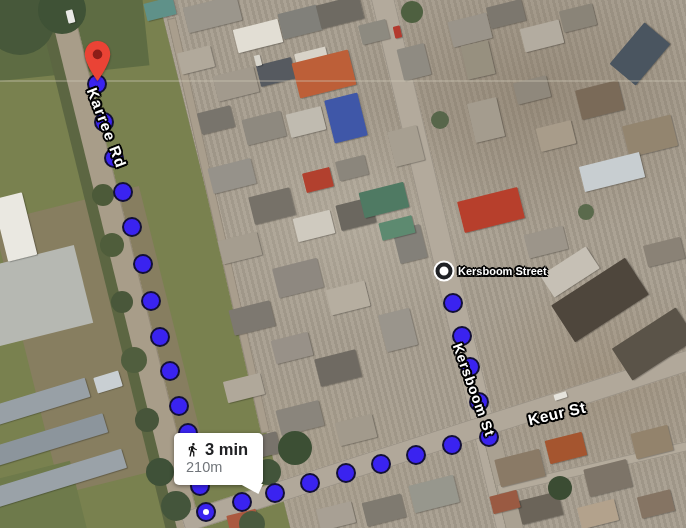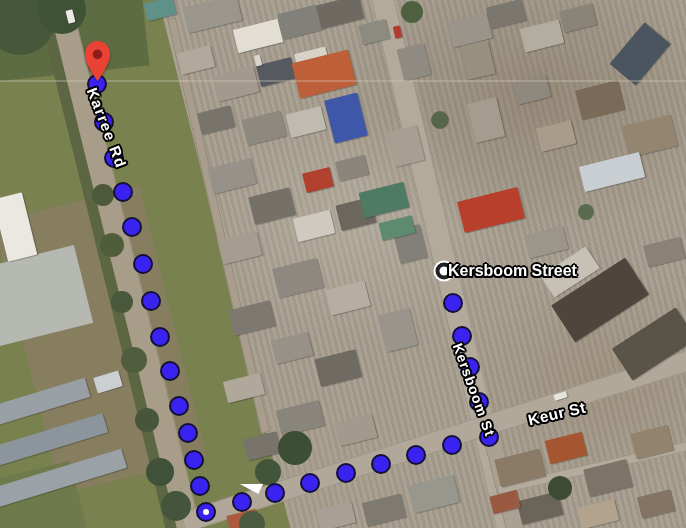--- a/index.html
+++ b/index.html
@@ -31,21 +31,21 @@
   
   .maplabel{position:absolute;color:#fff;font-weight:700;white-space:nowrap;z-index:12;
      text-shadow:-1.5px -1.5px 0 #000,1.5px -1.5px 0 #000,-1.5px 1.5px 0 #000,1.5px 1.5px 0 #000,
                  -2px 0 0 #000,2px 0 0 #000,0 -2px 0 #000,0 2px 0 #000;}
   #label-karree{left:107px;top:128px;font-size:15px;letter-spacing:1.5px;
      transform:translate(-50%,-50%) rotate(69deg);}
   #label-kersboom-st{left:474px;top:390px;font-size:14px;letter-spacing:1px;
      transform:translate(-50%,-50%) rotate(70deg);}
   #label-keur{left:557px;top:414px;font-size:15.5px;letter-spacing:.5px;
      transform:translate(-50%,-50%) rotate(-13deg);}
-  #poi-label{left:448px;top:271px;font-size:16px;transform:translate(0,-50%);}
+  #poi-label{left:458px;top:271px;font-size:11px;transform:translate(0,-50%);}
   
   #dest-pin{position:absolute;z-index:13;filter:drop-shadow(0 1px 1px rgba(0,0,0,.4));}
   
   #bubble{position:absolute;left:174px;top:433px;width:89px;height:52px;background:#fff;
      border-radius:5px;box-shadow:0 1px 4px rgba(0,0,0,.45);z-index:14;cursor:pointer;}
   #bubble-tail{position:absolute;left:240px;top:484px;width:23px;height:10px;background:#fff;
      clip-path:polygon(0 0,100% 0,80% 100%);z-index:14;}
   #bubble-row{display:flex;align-items:center;gap:5px;padding:7px 8px 0 11px;}
   #bubble-duration{font-size:16.5px;font-weight:700;color:#202124;}
   #bubble-distance{font-size:14.5px;color:#71757a;padding:1px 0 0 12px;line-height:1;}
@@ -198,14 +198,23 @@
   <div class="maplabel" id="label-keur">Keur St</div>
   <div class="maplabel" id="poi-label">Kersboom Street</div>
 
   <div id="origin-marker" style="left: 444px; top: 271px;"></div>
 
   <svg id="dest-pin" width="27" height="40" viewBox="0 0 27 40" style="left: 83.5px; top: 41px;">
     <path d="M13.5 0C6.1 0 .8 5.9.8 13.2c0 9.9 12.7 26.8 12.7 26.8s12.7-16.9 12.7-26.8C26.2 5.9 20.9 0 13.5 0z" fill="#EA4335"></path>
     <circle cx="13.5" cy="13.4" r="4.8" fill="#8c1d18"></circle>
   </svg>
 
+  <div id="bubble">
+    <div id="bubble-row">
+      <svg id="walk-icon" width="15" height="17" viewBox="0 0 24 24" fill="#161616">
+        <path d="M13.5 5.5c1.1 0 2-.9 2-2s-.9-2-2-2-2 .9-2 2 .9 2 2 2zM9.8 8.9 7 23h2.1l1.8-8 2.1 2v6h2v-7.5l-2.1-2 .6-3c1.3 1.5 3.3 2.5 5.5 2.5v-2c-1.9 0-3.5-1-4.3-2.4l-1-1.6c-.4-.6-1-1-1.7-1-.3 0-.5.1-.8.2L6 8.3V13h2V9.6l1.8-.7"></path>
+      </svg>
+      <span id="bubble-duration">3 min</span>
+    </div>
+    <div id="bubble-distance">210m</div>
+  </div>
   <div id="bubble-tail"></div>
 </div>
 
 </body></html>

